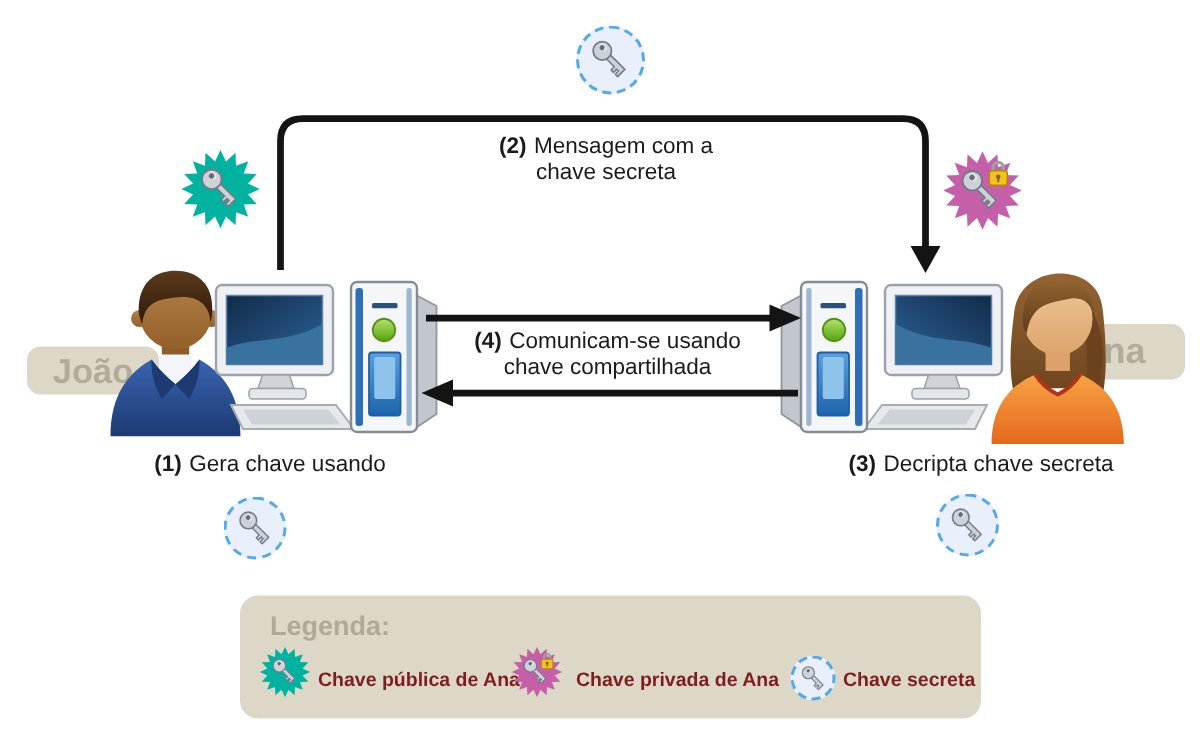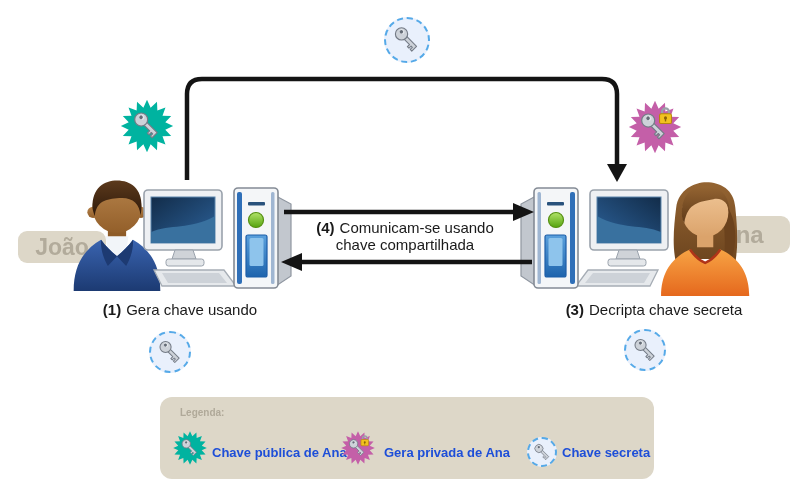--- a/index.html
+++ b/index.html
@@ -28,22 +28,22 @@
                text-align:center; z-index:6; }
   .step-text .num { font-weight:bold; margin-right:5px; }
   .st-1 { left:60px;  top:301px; width:240px; }
   .st-2 { left:298px; top:89px;  width:212px; }
   .st-3 { left:534px; top:301px; width:240px; }
   .st-4 { left:294px; top:219px; width:222px; }
 
   
   .legend-box { position:absolute; left:160px; top:397px; width:494px; height:82px;
                 background:#ddd7c8; border-radius:12px; z-index:3; }
-  .legend-title { position:absolute; left:20px; top:10px; font-size:10px; font-weight:bold; color:#b0a999; }
-  .legend-item-label { position:absolute; top:48px; font-size:13px; font-weight:bold; color:#1d4ed8; }
+  .legend-title { position:absolute; left:20px; top:10px; font-size:18px; font-weight:bold; color:#b0a999; }
+  .legend-item-label { position:absolute; top:48px; font-size:13px; font-weight:bold; color:#7f1d1d; }
   .ll-1 { left:52px; }  .ll-2 { left:224px; }  .ll-3 { left:402px; }
   .legend-icon { position:absolute; top:33px; }
   .li-1 { left:12px; }  .li-2 { left:180px; }
 
   .icon-star { position:absolute; z-index:4; }
   svg { display:block; }
   .mirror { transform:scaleX(-1); }
 </style>
 </head>
 <body>
@@ -207,20 +207,24 @@
     <svg width="29" height="29" viewBox="0 0 36 36">
         <use href="#key"></use>
       </svg>
   </div>
   <div class="secret-badge sb-right">
     <svg width="29" height="29" viewBox="0 0 36 36">
         <use href="#key"></use>
       </svg>
   </div>
 
+  <div class="step-text st-2">
+    <div><span class="num">(2)</span><span>Mensagem com a</span></div>
+    <div><span>chave secreta</span></div>
+  </div>
 
   <div class="step-text st-4">
     <div><span class="num">(4)</span><span>Comunicam-se usando</span></div>
     <div><span>chave compartilhada</span></div>
   </div>
 
   <div class="step-text st-1">
     <span class="num">(1)</span><span>Gera chave usando</span>
   </div>
 
@@ -235,21 +239,21 @@
       <use href="#star16" x="0" y="0" width="56" height="56" fill="#00b3a0"></use>
       <use href="#key" x="11" y="11" width="34" height="34"></use>
     </svg>
     <div class="legend-item-label ll-1">Chave pública de Ana</div>
 
     <svg class="legend-icon li-2" width="36" height="36" viewBox="0 0 56 56">
       <use href="#star16" x="0" y="0" width="56" height="56" fill="#c45fa8"></use>
       <use href="#key" x="10" y="11" width="34" height="34"></use>
       <use href="#padlock" x="30" y="7" width="17" height="19"></use>
     </svg>
-    <div class="legend-item-label ll-2">Gera privada de Ana</div>
+    <div class="legend-item-label ll-2">Chave privada de Ana</div>
 
     <div class="legend-item-label ll-3">Chave secreta</div>
   </div>
   <div class="secret-badge sb-legend">
     <svg width="21" height="21" viewBox="0 0 36 36">
         <use href="#key"></use>
       </svg>
   </div>
 
 </div>

